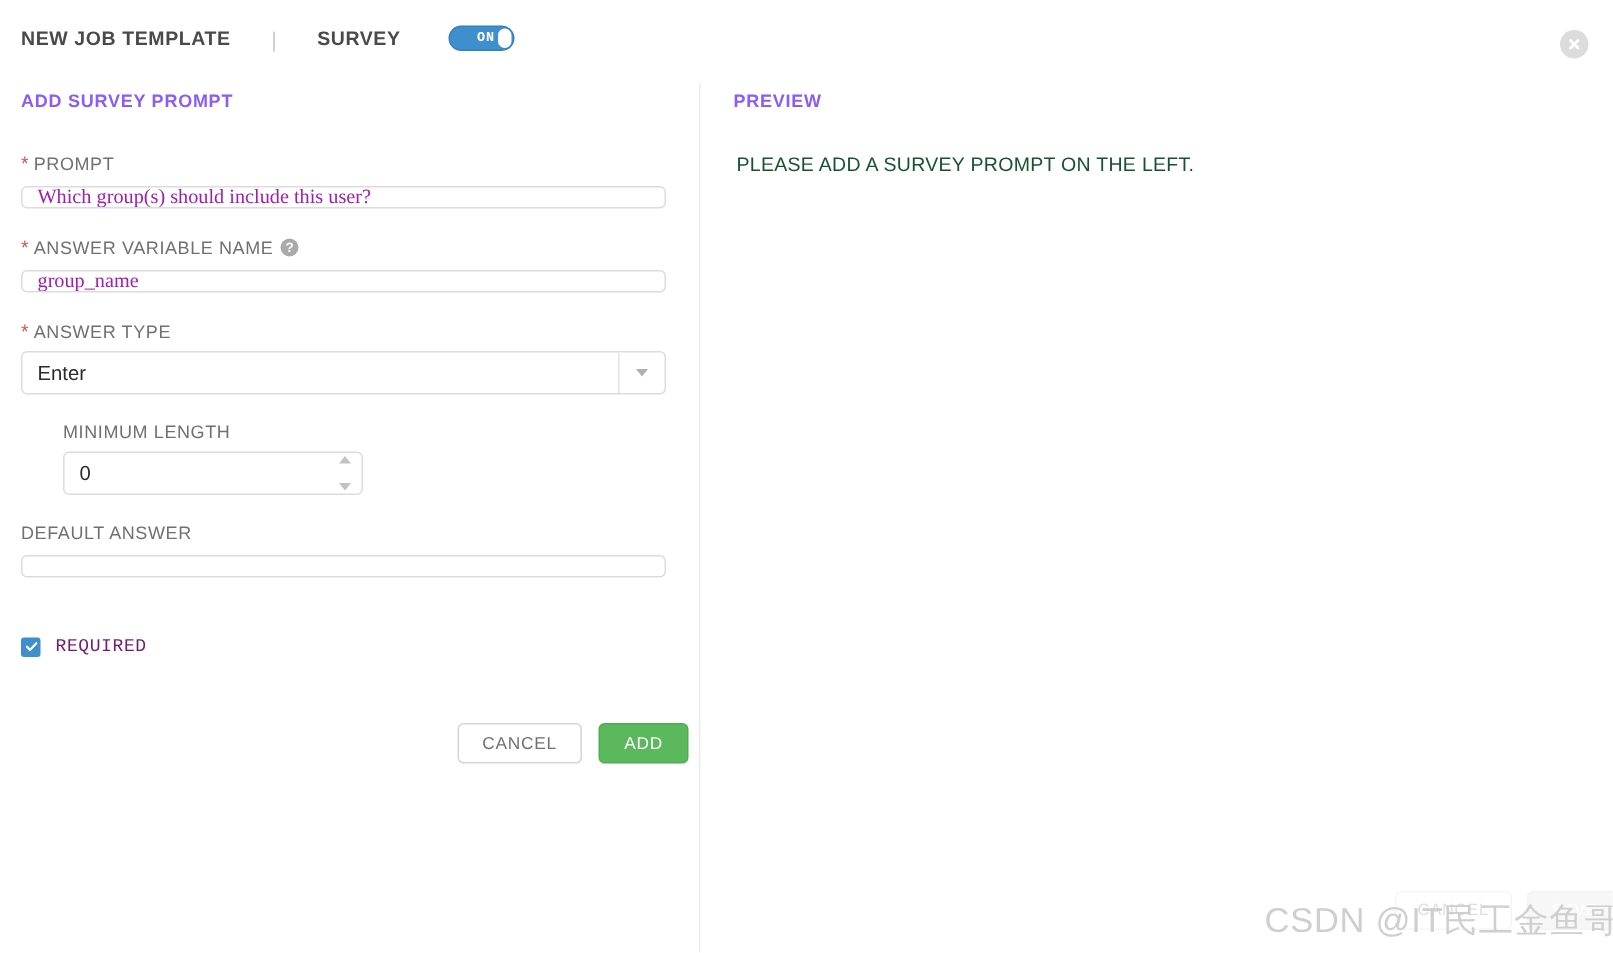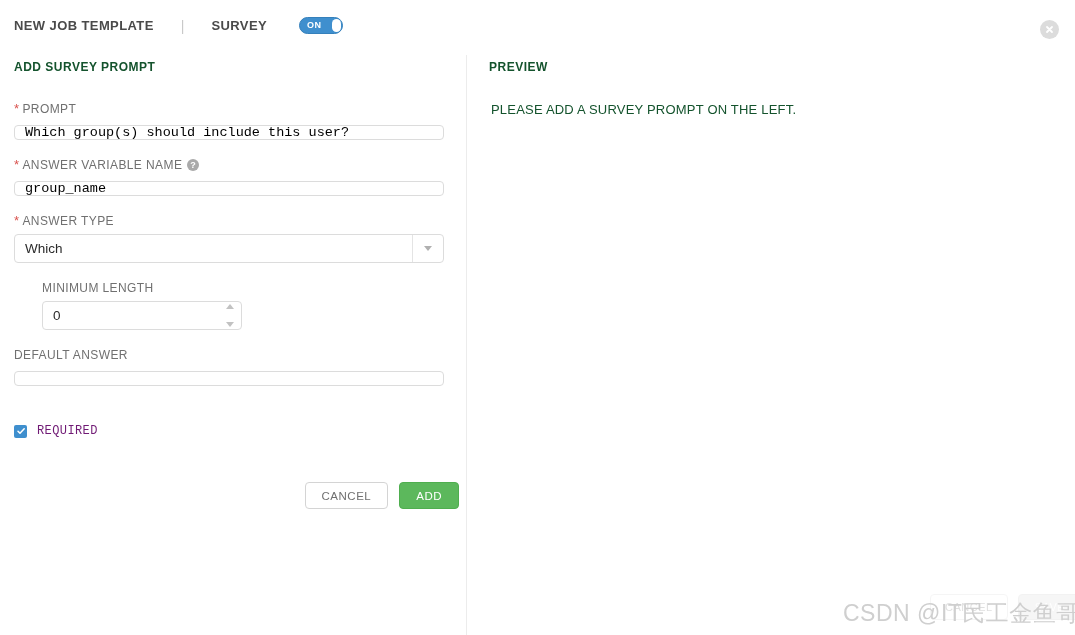--- a/index.html
+++ b/index.html
@@ -52,27 +52,28 @@
     border-radius: 9px;
     background: #3f8fce;
     border: 1px solid #3580bb;
     position: relative;
     display: inline-block;
     margin-left: 6px;
     cursor: pointer;
   }
   .toggle-label {
     position: absolute;
-    left: 7px;
+    left: 18px;
     top: 0px;
     font-size: 9px;
     font-weight: bold;
     color: #ffffff;
     letter-spacing: 0.5px;
     line-height: 15px;
+    font-family: Liberation Mono, monospace;
   }
   .toggle-knob {
     position: absolute;
     right: 1px;
     top: 1px;
     width: 9px;
     height: 13px;
     border-radius: 7px;
     background: #ffffff;
   }
@@ -113,21 +114,21 @@
     position: absolute;
     left: 489px;
     top: 60px;
     width: 560px;
   }
 
   .section-title {
     font-size: 12px;
     font-weight: bold;
     letter-spacing: 0.5px;
-    color: #14532d;
+    color: #8b5cf6;
     text-transform: uppercase;
     margin: 0 0 28px 0;
   }
   .preview-empty {
     font-size: 13px;
     letter-spacing: 0.2px;
     color: #14532d;
     text-transform: uppercase;
     margin: 2px;
   }
@@ -164,23 +165,23 @@
     line-height: 1;
     cursor: pointer;
   }
 
   .input {
     width: 430px;
     height: 15px;
     border: 1px solid #dcdcdc;
     border-radius: 4px;
     background: #ffffff;
-    font-family: Liberation Mono, monospace;
+    font-family: Liberation Serif, serif;
     font-size: 13.5px;
-    color: #000000;
+    color: #a21caf;
     padding: 0 10px;
     outline: none;
   }
   .input::placeholder { color: #b9b9b9; }
 
   
   .select-wrap {
     position: relative;
     width: 430px;
     height: 29px;
@@ -397,21 +398,21 @@
     </div>
     <input class="input" type="text" value="group_name" style="">
   </div>
 
   <div class="field">
     <div class="field-label">
       <span class="req-star">*</span>
       <span>ANSWER TYPE</span>
     </div>
     <div class="select-wrap">
-      <span class="select-value">Which</span>
+      <span class="select-value">Enter</span>
       <span class="select-arrow-box">
         <span class="caret-down"></span>
       </span>
     </div>
   </div>
 
   <div class="num-row">
     <div class="num-field">
       <div class="field-label">
         <span>MINIMUM LENGTH</span>

